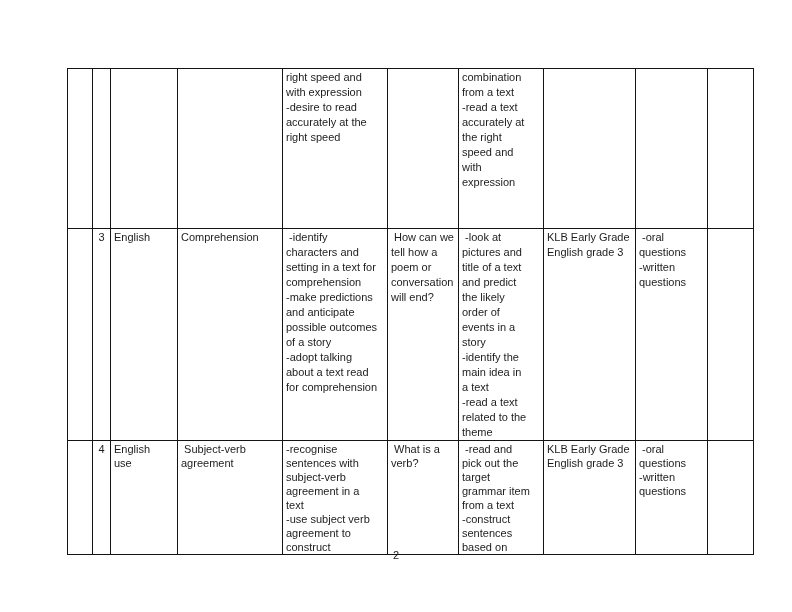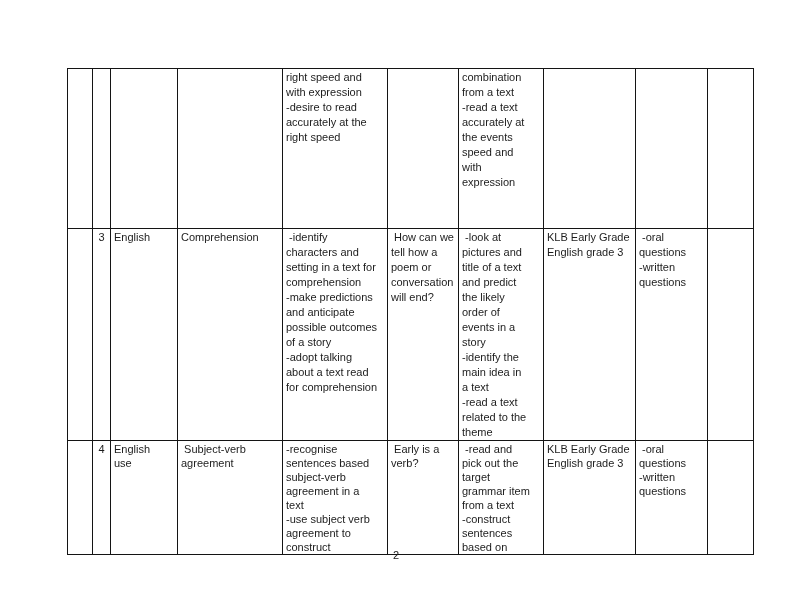--- a/index.html
+++ b/index.html
@@ -80,21 +80,21 @@
         <td>right speed and
 with expression
 -desire to read
 accurately at the
 right speed</td>
         <td></td>
         <td>combination
 from a text
 -read a text
 accurately at
-the events
+the right
 speed and
 with
 expression</td>
         <td></td>
         <td></td>
         <td></td>
       </tr>
       <tr class="row-three">
         <td></td>
         <td class="num-cell">3</td>
@@ -139,28 +139,28 @@
         <td></td>
       </tr>
       <tr class="row-four">
         <td></td>
         <td class="num-cell">4</td>
         <td>English
 use</td>
         <td> Subject-verb
 agreement</td>
         <td>-recognise
-sentences based
+sentences with
 subject-verb
 agreement in a
 text
 -use subject verb
 agreement to
 construct</td>
-        <td> Early is a
+        <td> What is a
 verb?</td>
         <td> -read and
 pick out the
 target
 grammar item
 from a text
 -construct
 sentences
 based on</td>
         <td>KLB Early Grade

